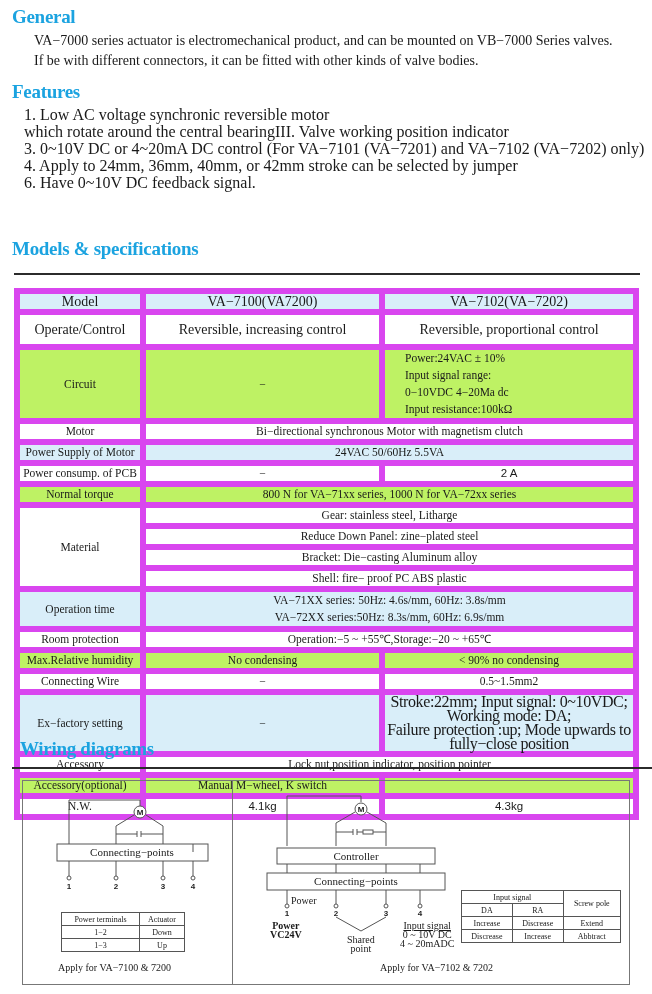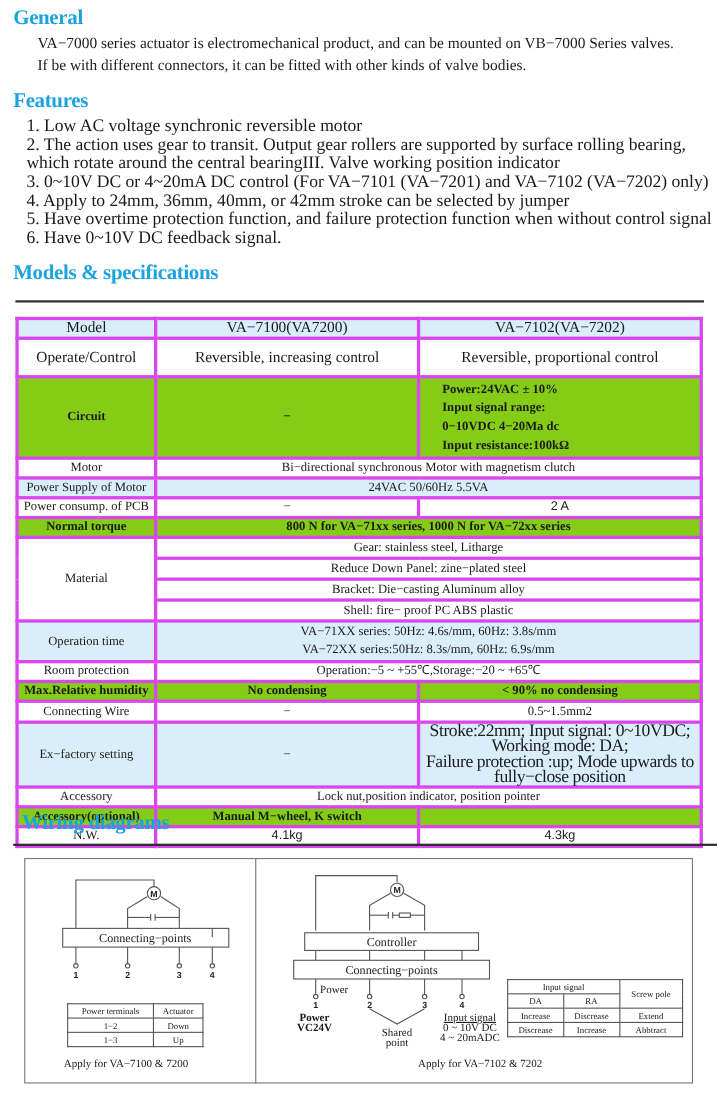--- a/index.html
+++ b/index.html
@@ -3,23 +3,23 @@
 <meta charset="utf-8">
 <style>
   * { box-sizing: border-box; margin: 0; padding: 0; }
   body { width: 652px; height: 994px; background: #ffffff; font-family: "Liberation Serif", serif; color: #1a1a1a; position: relative; overflow: hidden; }
   .h { position: absolute; color: #1ba3e0; font-family: "Liberation Serif", serif; font-weight: bold; font-size: 19px; letter-spacing: -0.3px; }
   .para { position: absolute; font-size: 14px; line-height: 20px; }
   .feat { position: absolute; left: 24px; top: 106px; font-size: 16px; line-height: 17px; }
   .feat div { white-space: nowrap; }
   .rule { position: absolute; height: 2px; background: #2b2b2b; }
   table.spec { position: absolute; left: 14px; top: 288px; width: 625px; border-collapse: collapse; font-size: 11.5px; }
-  table.spec td { border: 3px solid #d946ef; text-align: center; vertical-align: middle; padding: 0 2px; line-height: 15px; margin-left: 35px; }
+  table.spec td { border: 6px solid #d946ef; text-align: center; vertical-align: middle; padding: 0 2px; line-height: 15px; margin-left: 35px; }
   table.spec tr.blue td { background: #d9eef9; }
-  table.spec tr.grey td { background: #84cc16; font-weight: bold; }
+  table.spec tr.grey td { background: #bef264; }
   table.spec td.lbl { width: 126px; }
   table.spec td.c2 { width: 239px; }
   .big { font-size: 14px; }
   .wbox { position: absolute; left: 22px; top: 780px; width: 608px; height: 205px; border: 1px solid #777; }
   .wdiv { position: absolute; left: 232px; top: 780px; width: 1px; height: 205px; background: #777; }
   svg.w { position: absolute; left: 0; top: 0; }
   table.mini { position: absolute; border-collapse: collapse; font-size: 8px; }
   table.mini td { border: 1px solid #555; text-align: center; padding: 0 2px; height: 13px; }
   .cap { position: absolute; font-size: 10px; white-space: nowrap; }
   .lab { position: absolute; font-size: 10px; line-height: 9px; white-space: nowrap; text-align: center; }
@@ -29,25 +29,23 @@
 
 <div class="h" style="left:12px;top:6px;">General</div>
 <div class="para" style="left:34px;top:31px;">
   <div>VA−7000 series actuator is electromechanical product, and can be mounted on VB−7000 Series valves.</div>
   <div>If be with different connectors, it can be fitted with other kinds of valve bodies.</div>
 </div>
 
 <div class="h" style="left:12px;top:81px;">Features</div>
 <div class="feat">
   <div>1.   Low AC voltage synchronic reversible motor</div>
-  <div>2.   The action uses gear to transit. Output gear rollers are supported by surface rolling bearing,</div>
   <div>       which rotate around the central bearingIII. Valve working position indicator</div>
   <div>3.  0~10V DC or 4~20mA DC control (For VA−7101 (VA−7201) and VA−7102 (VA−7202) only)</div>
   <div>4.   Apply to 24mm, 36mm, 40mm, or 42mm stroke can be selected by jumper</div>
-  <div>5.  Have overtime protection function, and failure protection function when without control signal</div>
   <div>6. Have 0~10V DC feedback signal.</div>
 </div>
 
 <div class="h" style="left:12px;top:238px;">Models &amp; specifications</div>
 <div class="rule" style="left:14px;top:273px;width:626px;"></div>
 
 <table class="spec">
   <tbody>
       <tr class="blue" style="height:17px;">
     <td class="lbl big">Model</td>

